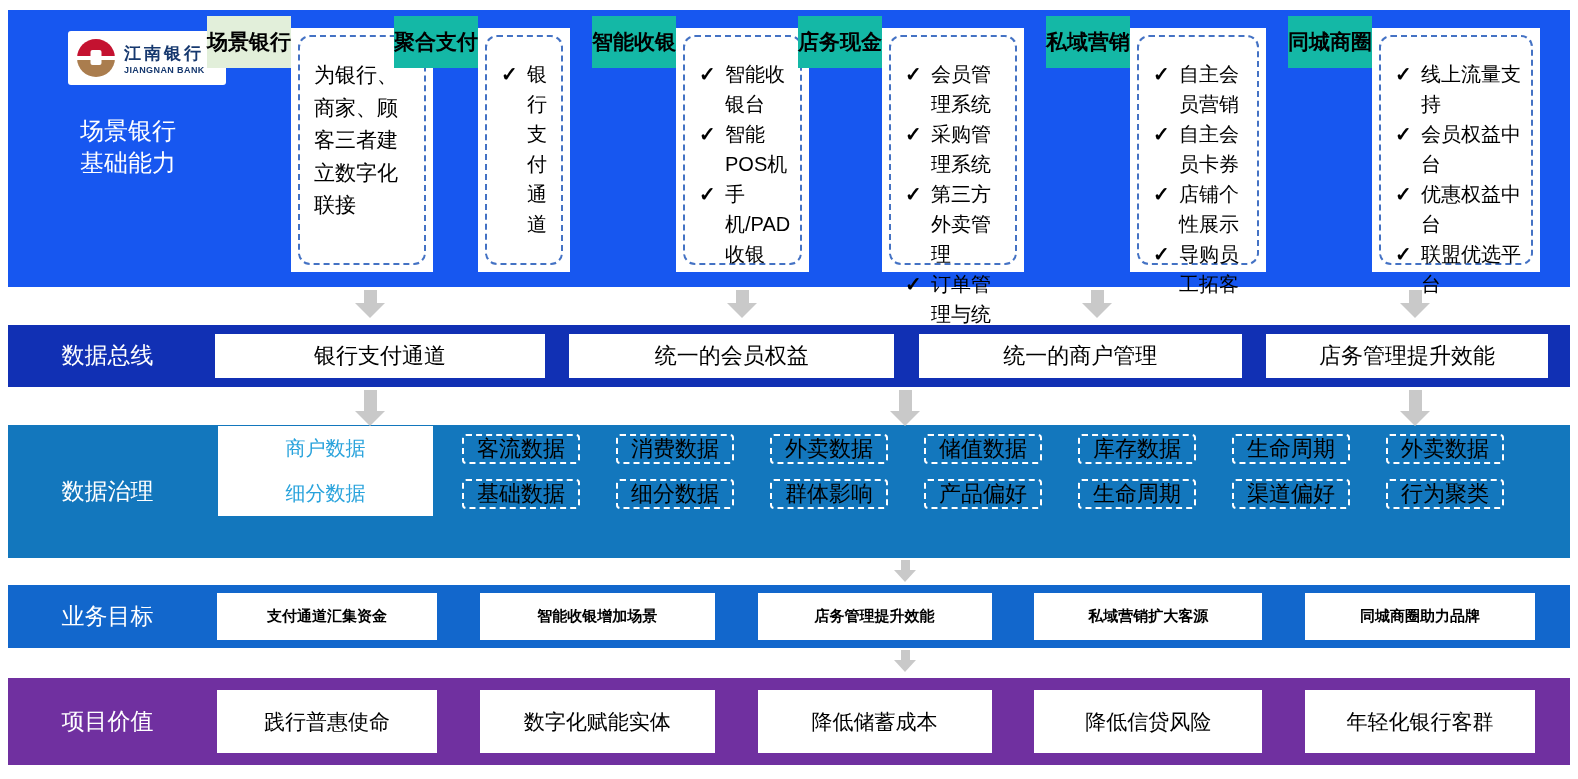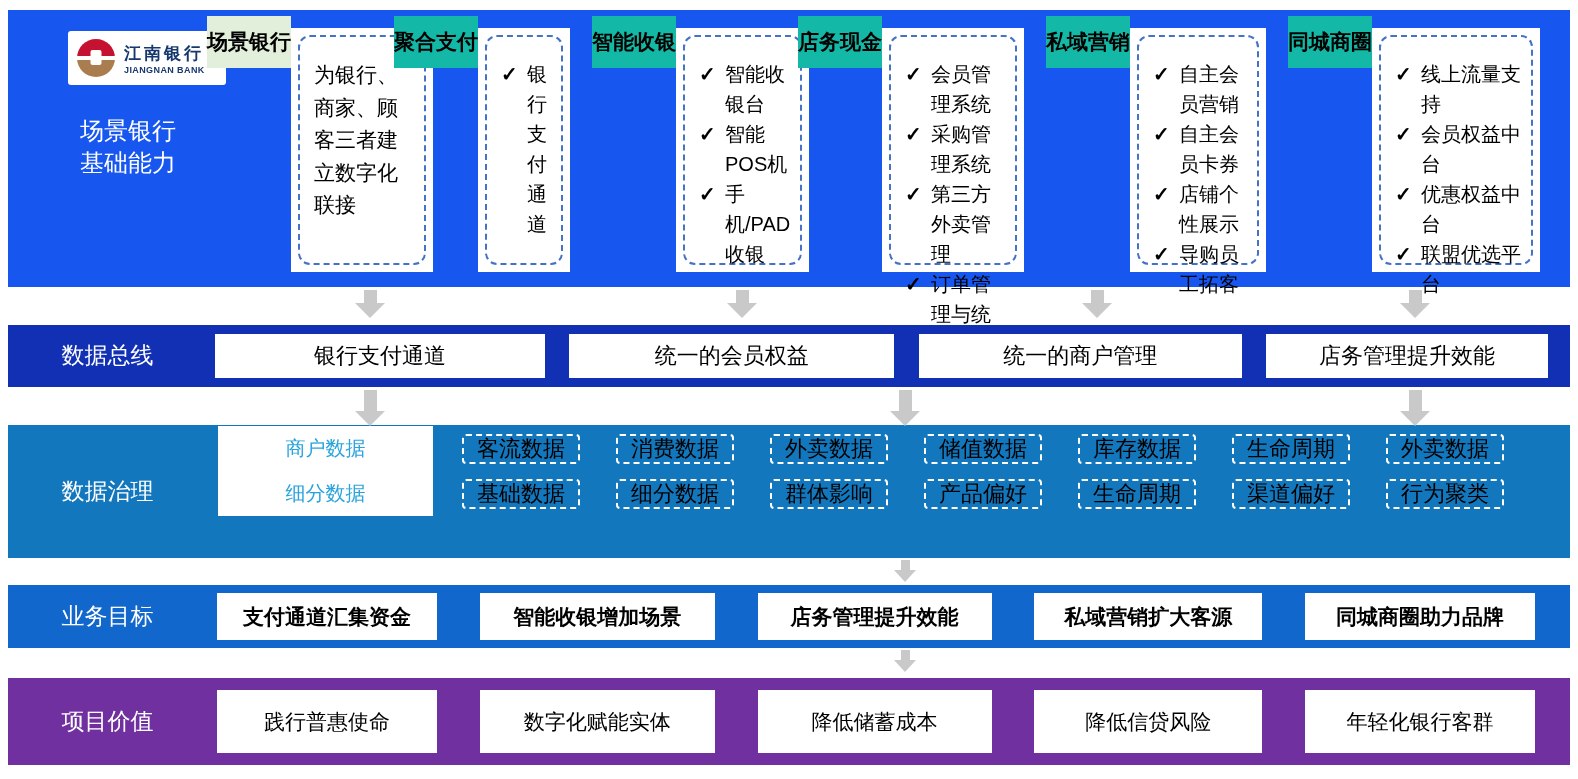--- a/index.html
+++ b/index.html
@@ -72,21 +72,21 @@
     color:var(--category-blue); font-size:20px; display:flex; align-items:center; justify-content:center; }
   .gov-chips { flex:1; display:flex; align-items:center; justify-content:space-between;
     padding-left:29px; padding-right:66px; }
   .chip { border:2px dashed #ffffff; border-radius:4px; color:#000000; font-size:22px;
     height:30px; padding:0 13px; display:flex; align-items:center; }
 
   
   .band-goals { height:63px; background:var(--band-goals); }
   .goal-boxes, .value-boxes { flex:1; display:flex; justify-content:space-between; align-items:center;
     padding:0 35px 0 10px; }
-  .goal-box { height:47px; font-size:21px; font-weight:bold; }
+  .goal-box { height:47px; font-size:15px; font-weight:bold; }
   .goal-box:nth-child(1), .value-box:nth-child(1){ width:220px; }
   .goal-box:nth-child(2), .value-box:nth-child(2){ width:235px; }
   .goal-box:nth-child(3), .value-box:nth-child(3){ width:234px; }
   .goal-box:nth-child(4), .value-box:nth-child(4){ width:228px; }
   .goal-box:nth-child(5), .value-box:nth-child(5){ width:230px; }
 
   
   .band-values { height:87px; background:var(--band-values); }
   .value-box { height:63px; font-size:21px; }
 </style>

